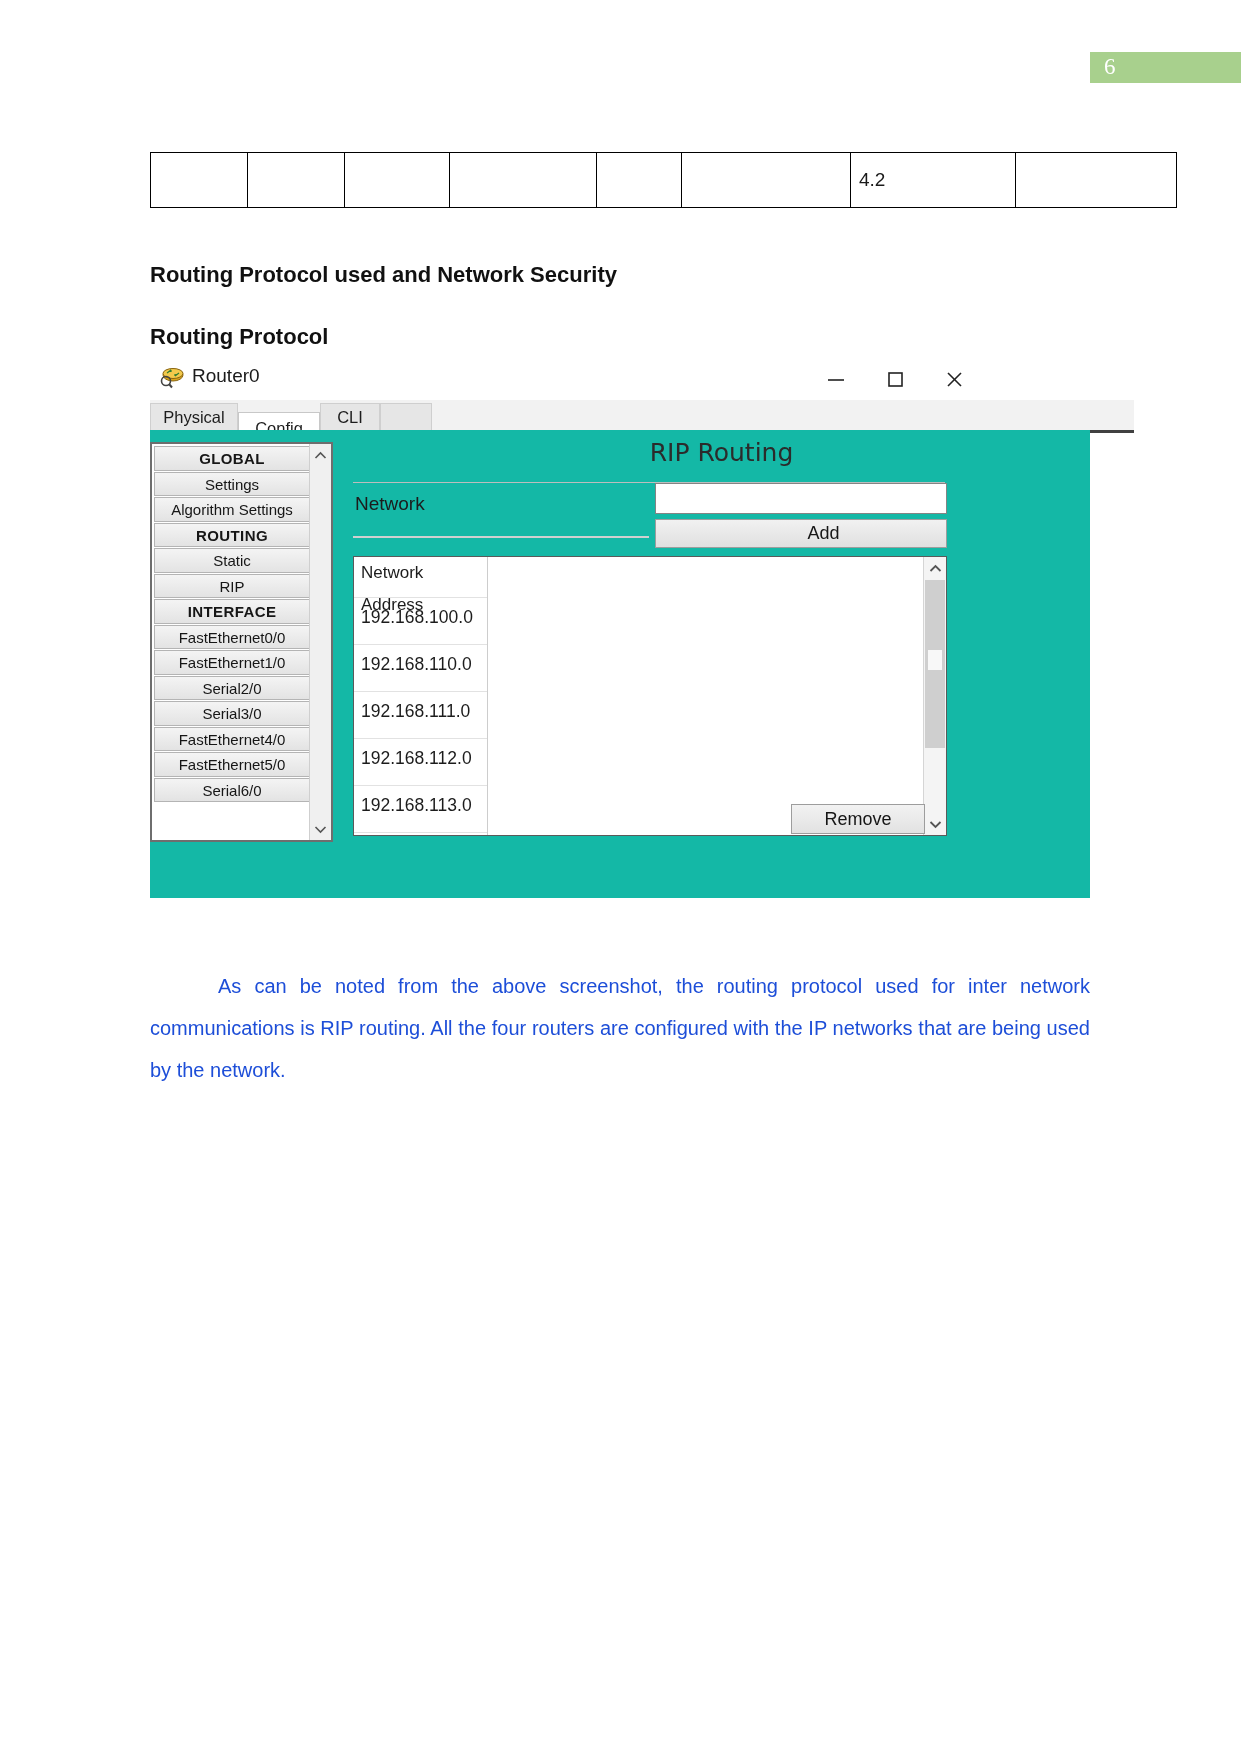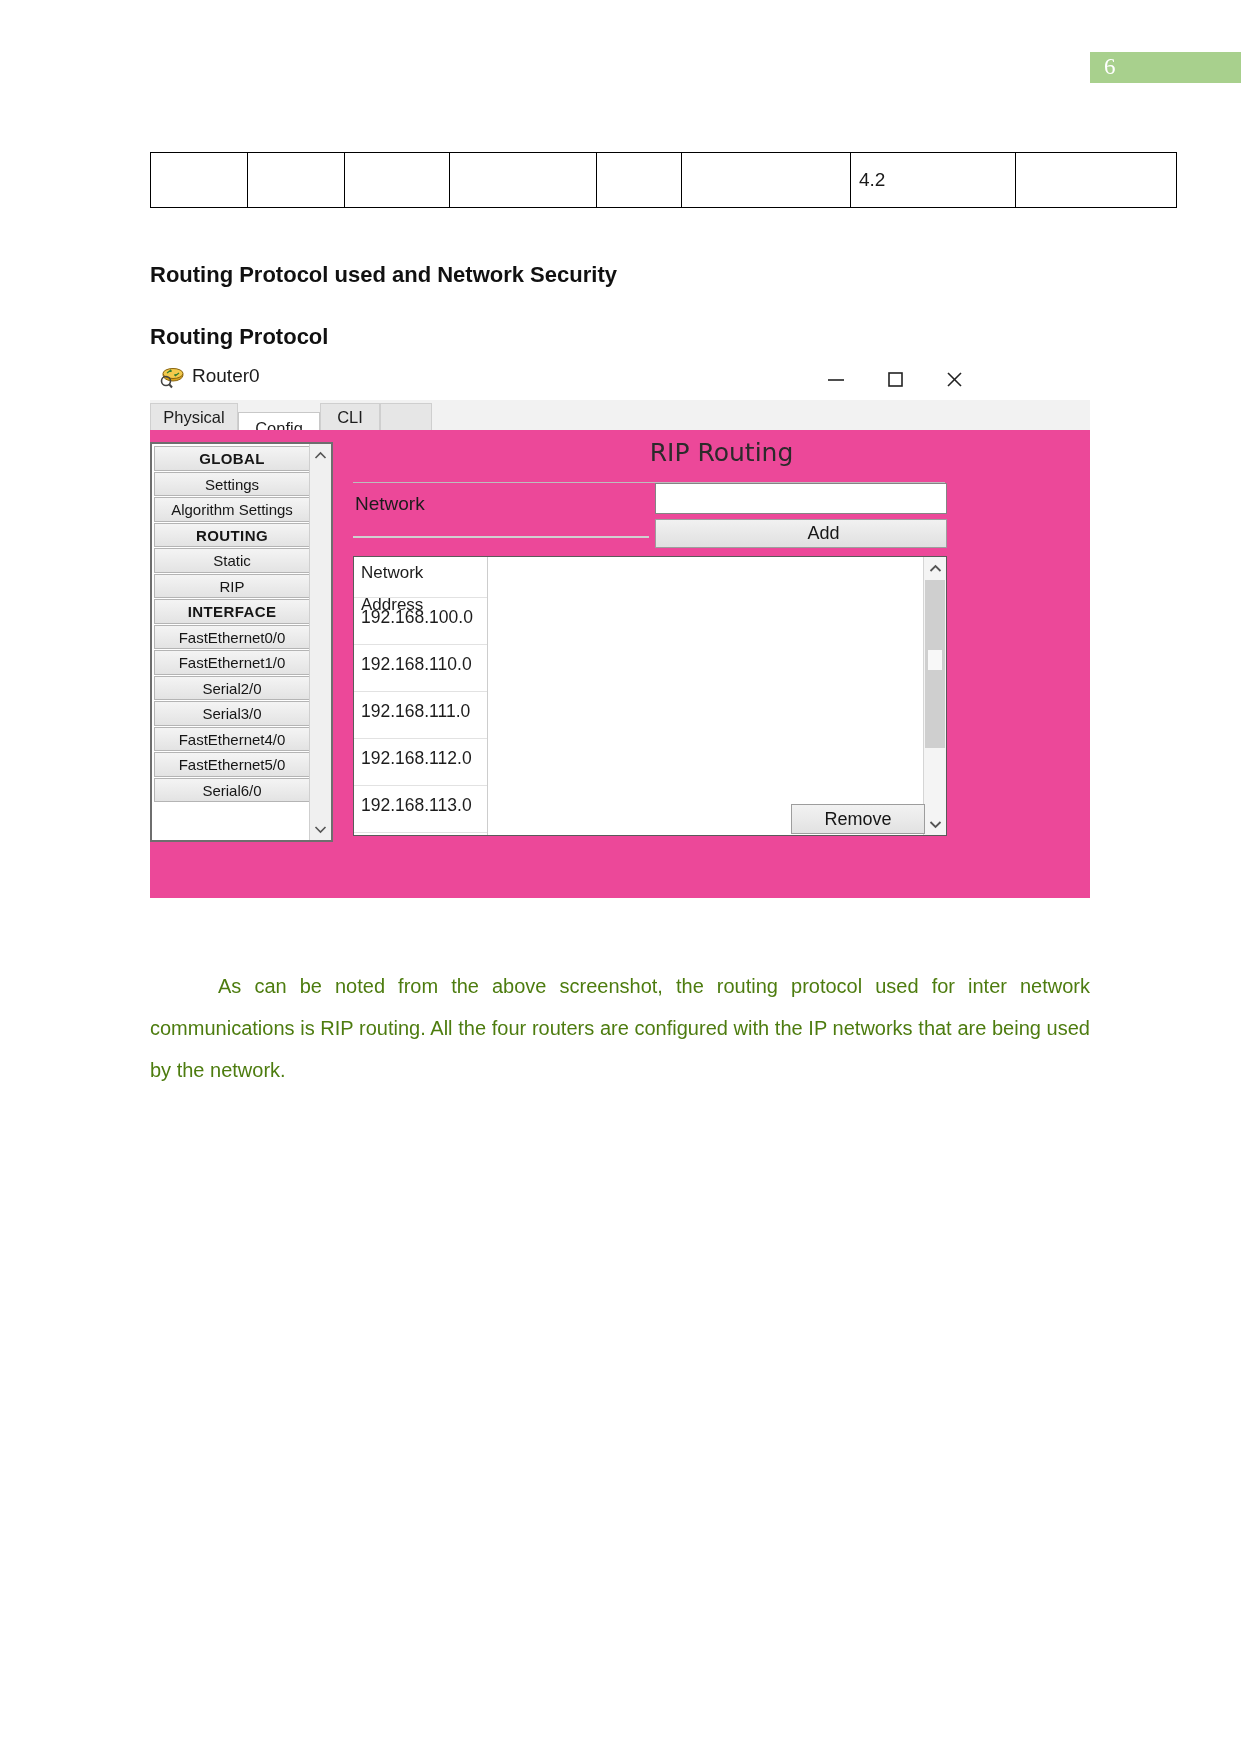--- a/index.html
+++ b/index.html
@@ -121,21 +121,22 @@
   #win-close { left: 781px; }
 
   
   .pt-tabstrip {
     position: absolute;
     left: 0;
     top: 42px;
     width: 940px;
     height: 30px;
     background: #f2f2f2;
-    border-bottom: 5px solid #404040;
+    border-bottom: 3px solid #404040;
+    padding-left: 44px;
   }
   .pt-tab {
     position: absolute;
     top: 3px;
     height: 27px;
     line-height: 26px;
     font-size: 16.5px;
     color: #1c1c1c;
     text-align: center;
     background: #e6e6e6;
@@ -154,21 +155,21 @@
   #tab-1 { left: 88px;  width: 82px; }
   #tab-2 { left: 170px; width: 60px; }
   #tab-3 { left: 230px; width: 52px; background:#e6e6e6; }
 
   .pt-body {
     position: absolute;
     left: 0;
     top: 72px;
     width: 940px;
     height: 468px;
-    background: #ec4899;
+    background: #14b8a6;
   }
 
   
   .nav-outer {
     position: absolute;
     left: 0px;
     top: 12px;
     width: 183px;
     height: 400px;
     background: #ffffff;
@@ -372,21 +373,21 @@
   
   .body-para {
     position: absolute;
     left: 150px;
     top: 965px;
     width: 940px;
     font-size: 20px;
     line-height: 42px;
     text-align: justify;
     text-indent: 68px;
-    color: #4d7c0f;
+    color: #1d4ed8;
   }
 </style>
 </head>
 <body>
 
 <div class="doc-header">
   <div class="page-badge">
     <span class="page-badge-num">6</span>
   </div>
 </div>

